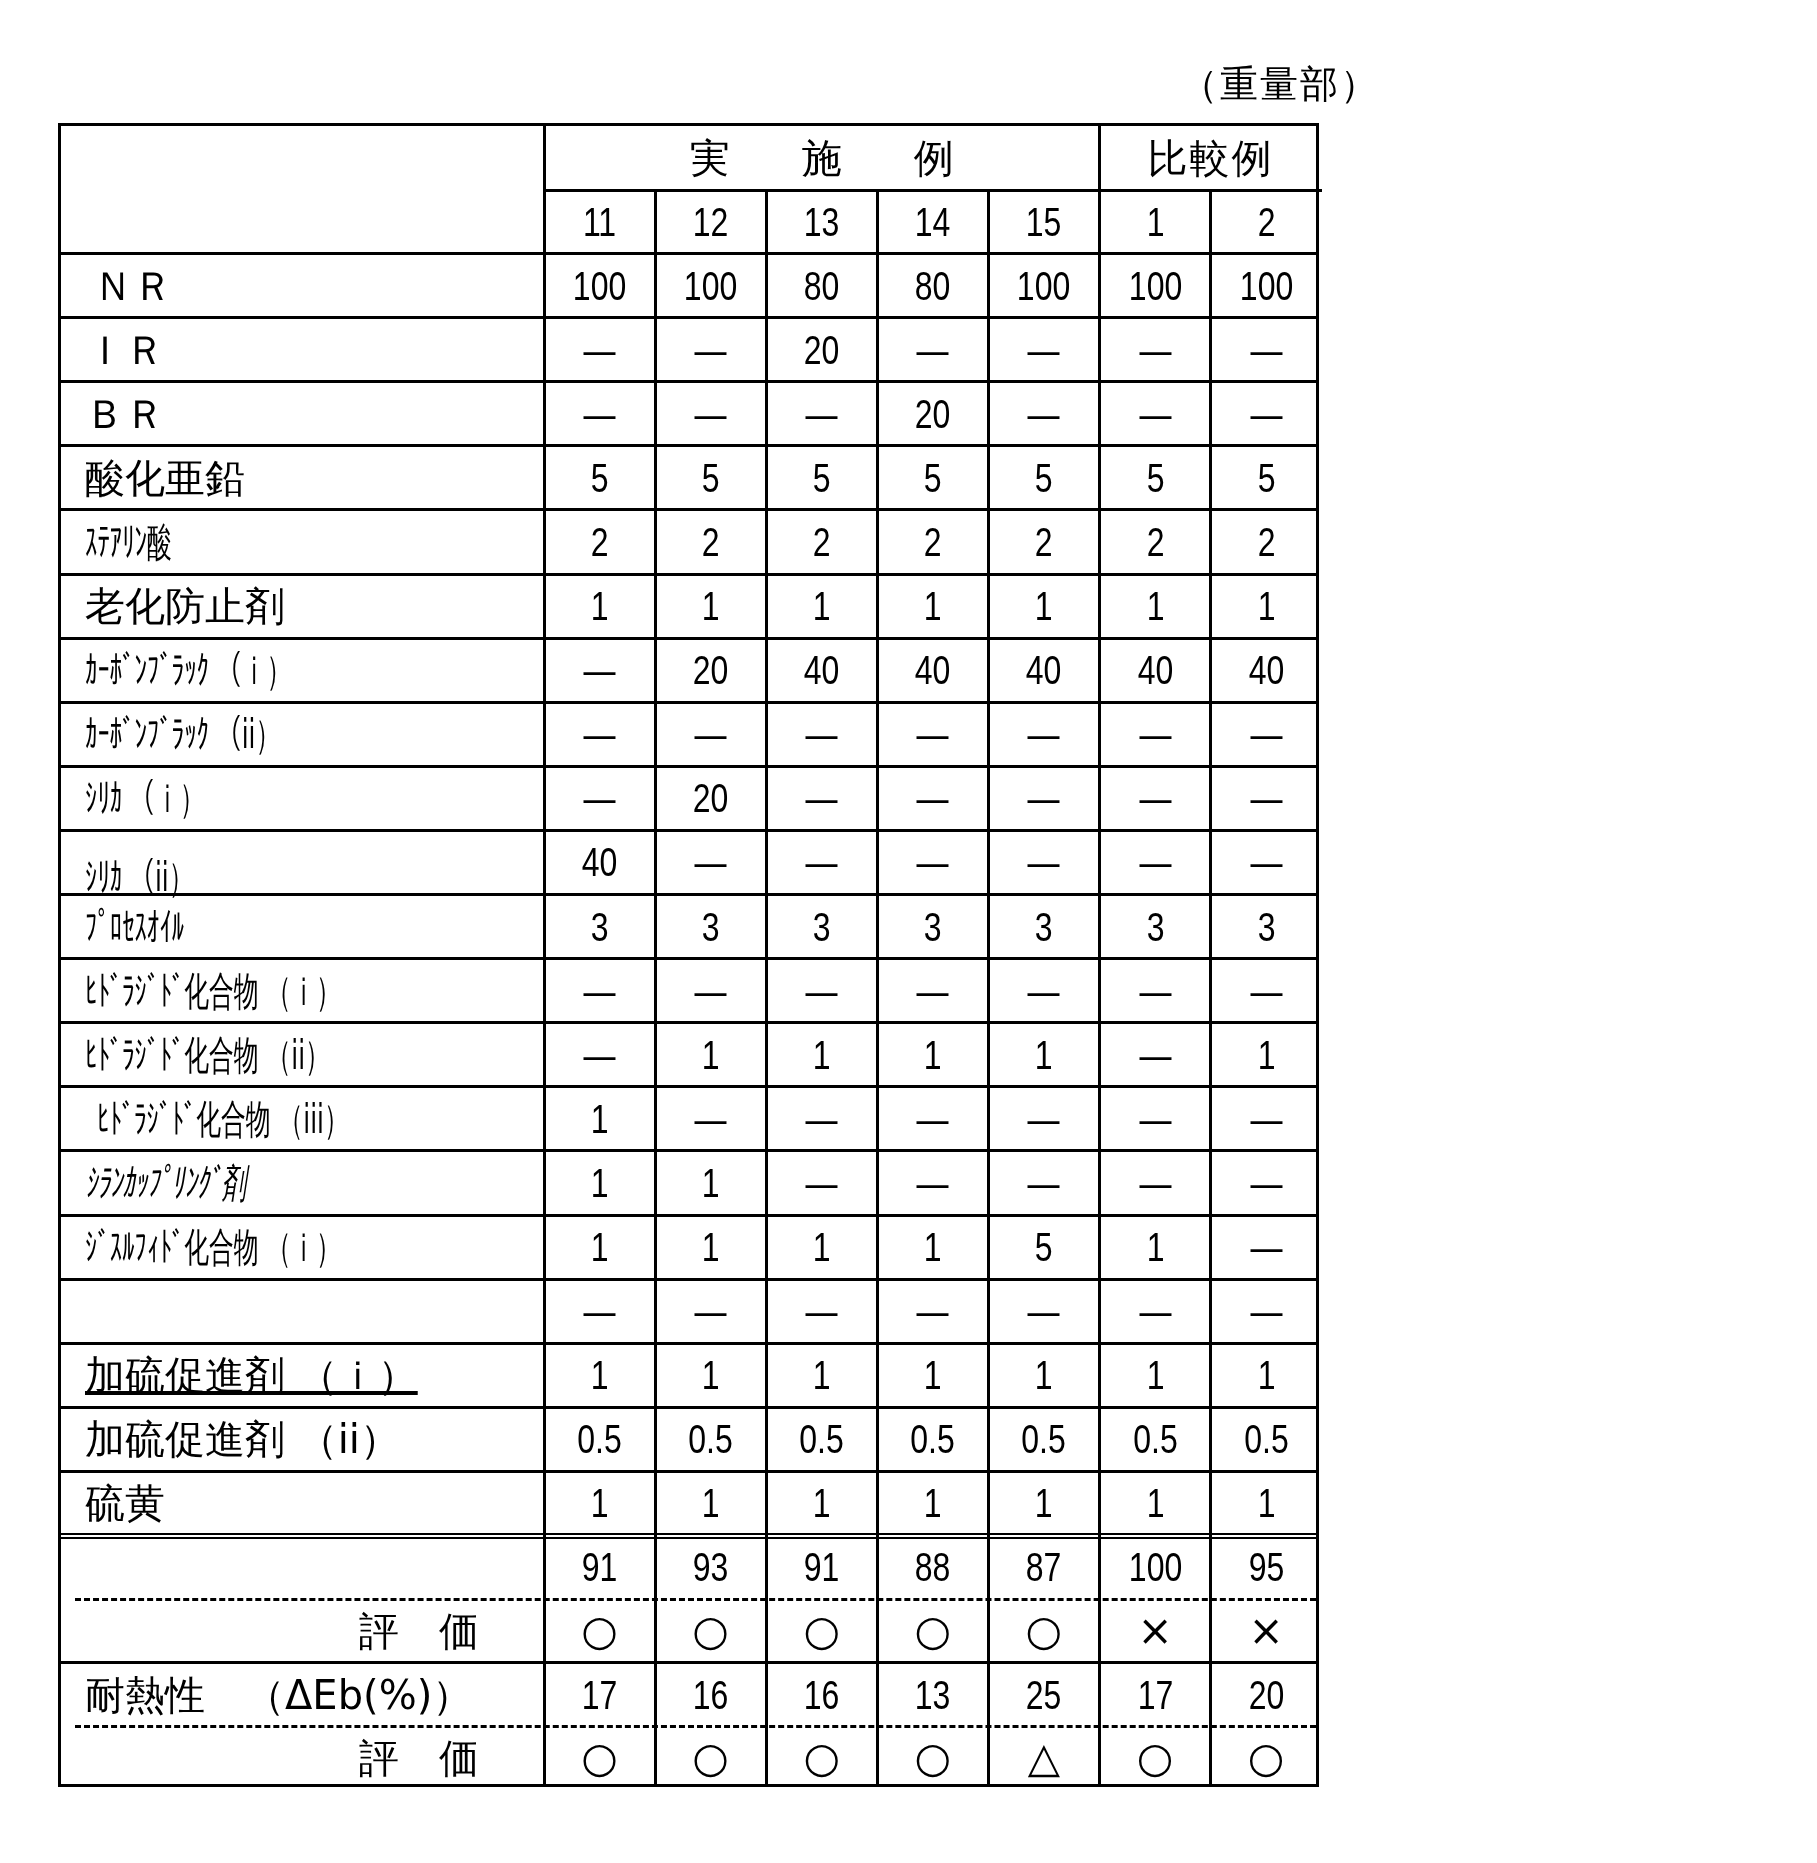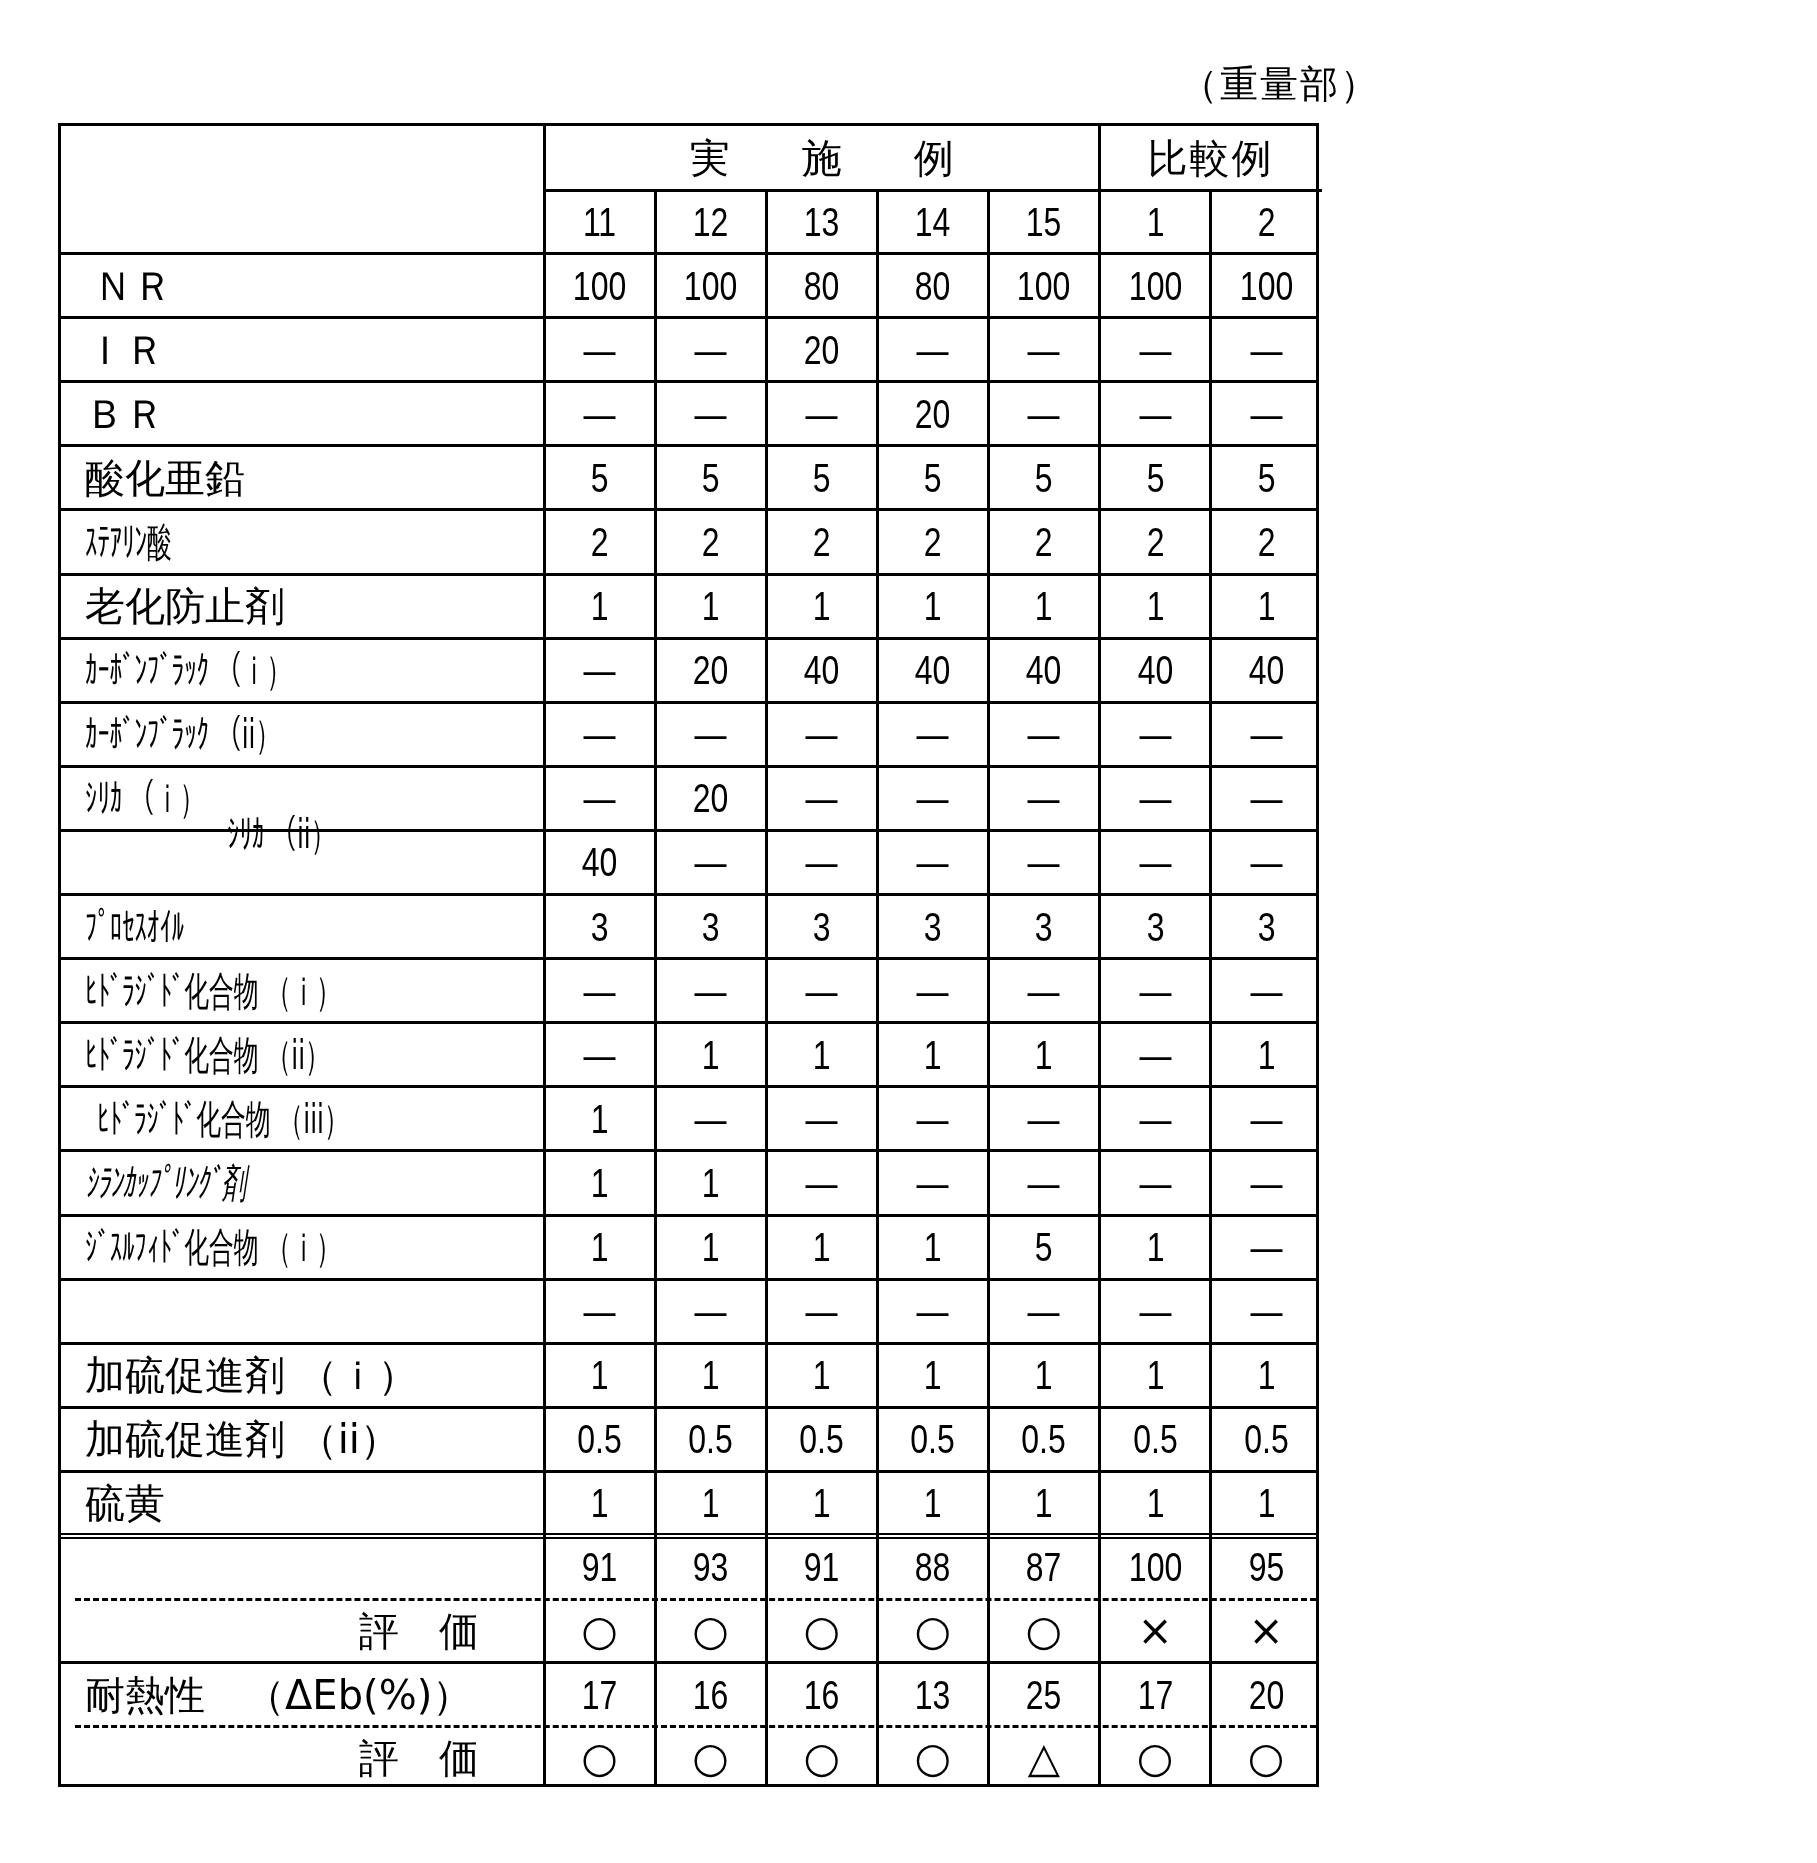--- a/index.html
+++ b/index.html
@@ -132,21 +132,21 @@
       <span class="nar">ｼﾘｶ （ｉ）</span>
     </div>
     <div class="cell num" style="left: 483px; top: 640.3px; width: 111.1px; height: 64.1px;">—</div>
     <div class="cell num" style="left: 594.1px; top: 640.3px; width: 111.1px; height: 64.1px;">20</div>
     <div class="cell num" style="left: 705.2px; top: 640.3px; width: 111.1px; height: 64.1px;">—</div>
     <div class="cell num" style="left: 816.3px; top: 640.3px; width: 111.1px; height: 64.1px;">—</div>
     <div class="cell num" style="left: 927.4px; top: 640.3px; width: 111.1px; height: 64.1px;">—</div>
     <div class="cell num" style="left: 1038.5px; top: 640.3px; width: 111.1px; height: 64.1px;">—</div>
     <div class="cell num" style="left: 1149.6px; top: 640.3px; width: 111.1px; height: 64.1px;">—</div>
     <div class="hline" style="left: 0px; top: 702.9px; width: 100%;"></div>
-    <div class="cell lbl" style="left: 0px; top: 676px; width: 483px; height: 64.1px; justify-content: center;">
+    <div class="cell lbl" style="left: 0px; top: 719px; width: 483px; height: 64.1px;">
       <span class="nar">ｼﾘｶ （ii）</span>
     </div>
     <div class="cell num" style="left: 483px; top: 704.4px; width: 111.1px; height: 64.1px;">40</div>
     <div class="cell num" style="left: 594.1px; top: 704.4px; width: 111.1px; height: 64.1px;">—</div>
     <div class="cell num" style="left: 705.2px; top: 704.4px; width: 111.1px; height: 64.1px;">—</div>
     <div class="cell num" style="left: 816.3px; top: 704.4px; width: 111.1px; height: 64.1px;">—</div>
     <div class="cell num" style="left: 927.4px; top: 704.4px; width: 111.1px; height: 64.1px;">—</div>
     <div class="cell num" style="left: 1038.5px; top: 704.4px; width: 111.1px; height: 64.1px;">—</div>
     <div class="cell num" style="left: 1149.6px; top: 704.4px; width: 111.1px; height: 64.1px;">—</div>
     <div class="hline" style="left: 0px; top: 767px; width: 100%;"></div>
@@ -217,21 +217,21 @@
     <div class="cell num" style="left: 1149.6px; top: 1089px; width: 111.1px; height: 64.1px;">—</div>
     <div class="hline" style="left: 0px; top: 1151.6px; width: 100%;"></div>
     <div class="cell num" style="left: 483px; top: 1153.1px; width: 111.1px; height: 64.1px;">—</div>
     <div class="cell num" style="left: 594.1px; top: 1153.1px; width: 111.1px; height: 64.1px;">—</div>
     <div class="cell num" style="left: 705.2px; top: 1153.1px; width: 111.1px; height: 64.1px;">—</div>
     <div class="cell num" style="left: 816.3px; top: 1153.1px; width: 111.1px; height: 64.1px;">—</div>
     <div class="cell num" style="left: 927.4px; top: 1153.1px; width: 111.1px; height: 64.1px;">—</div>
     <div class="cell num" style="left: 1038.5px; top: 1153.1px; width: 111.1px; height: 64.1px;">—</div>
     <div class="cell num" style="left: 1149.6px; top: 1153.1px; width: 111.1px; height: 64.1px;">—</div>
     <div class="hline" style="left: 0px; top: 1215.7px; width: 100%;"></div>
-    <div class="cell lbl" style="left: 0px; top: 1217.2px; width: 483px; height: 64.1px;">
+    <div class="cell lbl" style="left: 0px; top: 1217.2px; width: 483px; height: 64.1px; text-decoration: underline;">
       <span>加硫促進剤 （ｉ）</span>
     </div>
     <div class="cell num" style="left: 483px; top: 1217.2px; width: 111.1px; height: 64.1px;">1</div>
     <div class="cell num" style="left: 594.1px; top: 1217.2px; width: 111.1px; height: 64.1px;">1</div>
     <div class="cell num" style="left: 705.2px; top: 1217.2px; width: 111.1px; height: 64.1px;">1</div>
     <div class="cell num" style="left: 816.3px; top: 1217.2px; width: 111.1px; height: 64.1px;">1</div>
     <div class="cell num" style="left: 927.4px; top: 1217.2px; width: 111.1px; height: 64.1px;">1</div>
     <div class="cell num" style="left: 1038.5px; top: 1217.2px; width: 111.1px; height: 64.1px;">1</div>
     <div class="cell num" style="left: 1149.6px; top: 1217.2px; width: 111.1px; height: 64.1px;">1</div>
     <div class="hline" style="left: 0px; top: 1279.8px; width: 100%;"></div>

